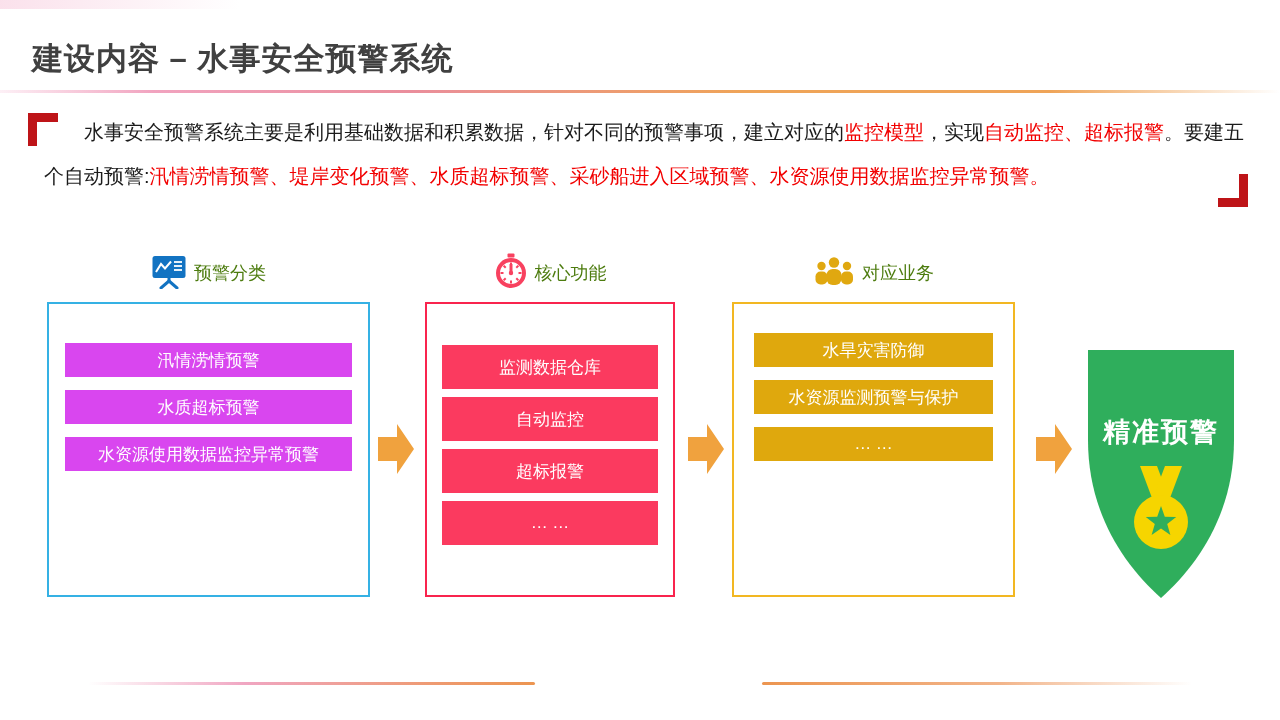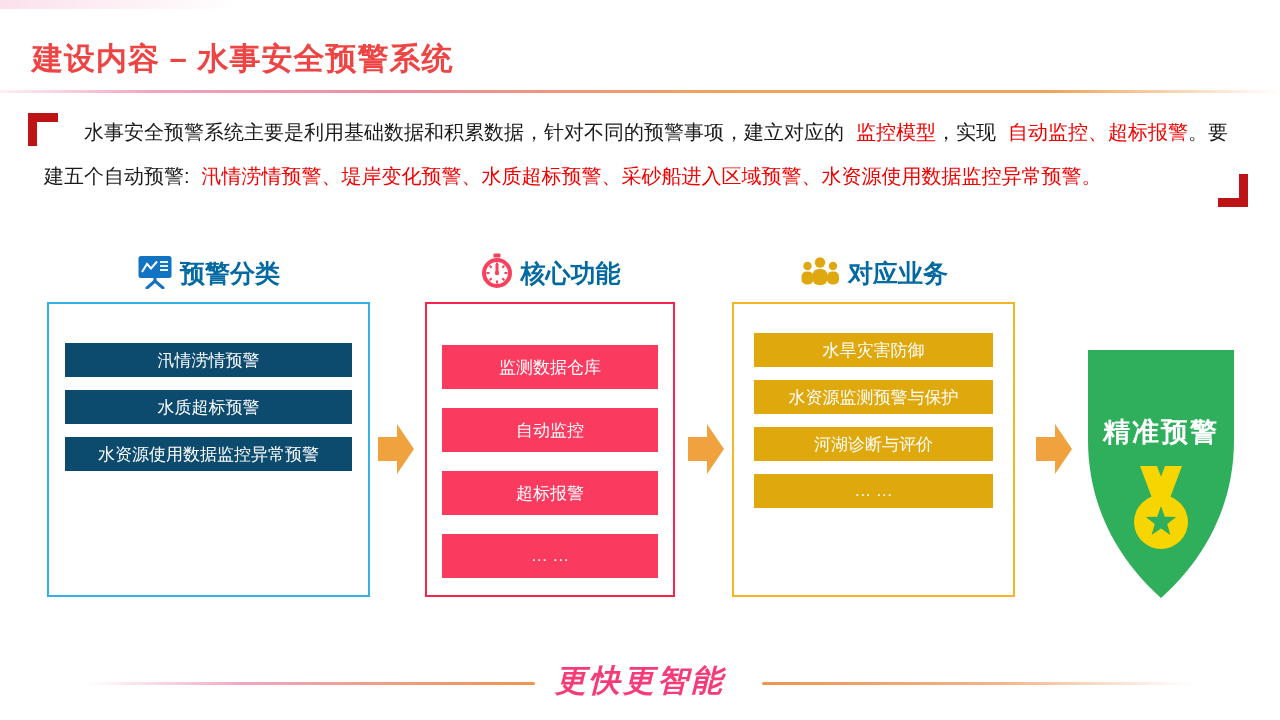--- a/index.html
+++ b/index.html
@@ -7,60 +7,60 @@
     position:relative; width:1280px; height:720px; margin:0 auto;
     background:#ffffff; overflow:hidden;
     font-family:"Liberation Sans","DejaVu Sans",sans-serif;
   }
   .top-deco {
     position:absolute; left:0; top:0; width:240px; height:9px;
     background:linear-gradient(90deg, rgba(246,195,216,.5), rgba(246,195,216,0));
   }
   .page-title {
     position:absolute; left:32px; top:38px;
-    font-size:31px; font-weight:bold; color:#ef4444; letter-spacing:1px;
+    font-size:31px; font-weight:bold; color:#404040; letter-spacing:1px;
   }
   .title-rule {
     position:absolute; left:0; top:90px; width:1280px; height:3px;
     background:linear-gradient(90deg,#FDF0F6 0%,#F1A3BF 12%,#EA8E9C 32%,#EFA458 58%,#EFA458 82%,rgba(239,164,88,0) 100%);
   }
   .intro { position:absolute; left:28px; top:110px; width:1222px; }
   .intro p {
     margin:0 6px 0 16px; text-indent:2em;
     font-size:20px; line-height:44px; color:#1b1b1b;
   }
-  .red { color:#F20000;padding-left:12px; }
+  .red { color:#F20000; }
   .bracket-open {
     position:absolute; left:0; top:3px; width:21px; height:24px;
     border-top:9px solid #BE1418; border-left:9px solid #BE1418;
   }
   .bracket-close {
     position:absolute; right:2px; top:64px; width:21px; height:24px;
     border-bottom:9px solid #BE1418; border-right:9px solid #BE1418;
   }
   .col-header {
     position:absolute; top:250px; height:46px;
     display:flex; align-items:center; justify-content:center; gap:7px;
   }
-  .col-header .label { font-size:25px; font-weight:bold; color:#0369a1; }
+  .col-header .label { font-size:18px; font-weight:normal; color:#4d7c0f; }
   .h1 { left:47px;  width:323px; }
   .h2 { left:425px; width:250px; }
   .h3 { left:732px; width:283px; }
   .col-box {
     position:absolute; top:302px; height:295px; box-sizing:border-box;
     display:flex; flex-direction:column;
   }
   .box1 { left:47px;  width:323px; border:2px solid #35B1E4; padding:39px 16px 0; gap:13px; }
-  .box2 { left:425px; width:250px; border:2px solid #F9244E; padding:41px 15px 12px; gap:19px; }
+  .box2 { left:425px; width:250px; border:2px solid #F9244E; padding:41px 15px 12px; gap:8px; }
   .box3 { left:732px; width:283px; border:2px solid #F2B722; padding:29px 20px 0; gap:13px; }
   .bar {
     flex:0 0 auto; display:flex; align-items:center; justify-content:center;
     color:#ffffff; font-size:17px; white-space:nowrap;
   }
-  .box1 .bar { height:34px; background:#0c4a6e; }
+  .box1 .bar { height:34px; background:#d946ef; }
   .box2 .bar { height:44px; background:#FB3A5F; }
   .box3 .bar { height:34px; background:#DFA80D; }
   .arrow { position:absolute; top:424px; width:36px; height:50px; }
   .a1 { left:378px; } .a2 { left:688px; } .a3 { left:1036px; }
   .shield-wrap { position:absolute; left:1078px; top:344px; width:166px; height:262px; }
   .shield-label {
     position:absolute; left:0; right:0; top:70px; text-align:center;
     color:#ffffff; font-size:27px; font-weight:bold; letter-spacing:2px;
   }
   .slogan {
@@ -155,21 +155,20 @@
   <div class="col-box box2">
     <div class="bar">监测数据仓库</div>
     <div class="bar">自动监控</div>
     <div class="bar">超标报警</div>
     <div class="bar">… …</div>
   </div>
 
   <div class="col-box box3">
     <div class="bar">水旱灾害防御</div>
     <div class="bar">水资源监测预警与保护</div>
-    <div class="bar">河湖诊断与评价</div>
     <div class="bar">… …</div>
   </div>
 
   <svg class="arrow a1" viewBox="0 0 36 50">
     <polygon points="0,13 19,13 19,0 36,25 19,50 19,37 0,37" fill="#F0A23E"></polygon>
   </svg>
   <svg class="arrow a2" viewBox="0 0 36 50">
     <polygon points="0,13 19,13 19,0 36,25 19,50 19,37 0,37" fill="#F0A23E"></polygon>
   </svg>
   <svg class="arrow a3" viewBox="0 0 36 50">
@@ -183,16 +182,15 @@
         <polygon points="62,122 79,122 91,154 74,154" fill="#F6D500"></polygon>
         <polygon points="104,122 87,122 75,154 92,154" fill="#F6D500"></polygon>
         <circle cx="83" cy="178" r="27" fill="#F6D500"></circle>
         <polygon fill="#2FAE5C" points="83,162 86.8,172.7 98.2,173.1 89.2,180 92.4,190.9 83,184.5 73.6,190.9 76.8,180 67.8,173.1 79.2,172.7"></polygon>
       </g>
     </svg>
     <div class="shield-label">精准预警</div>
   </div>
 
   <div class="line-left"></div>
-  <div class="slogan">更快更智能</div>
   <div class="line-right"></div>
 
 </div>
 
 </body></html>

